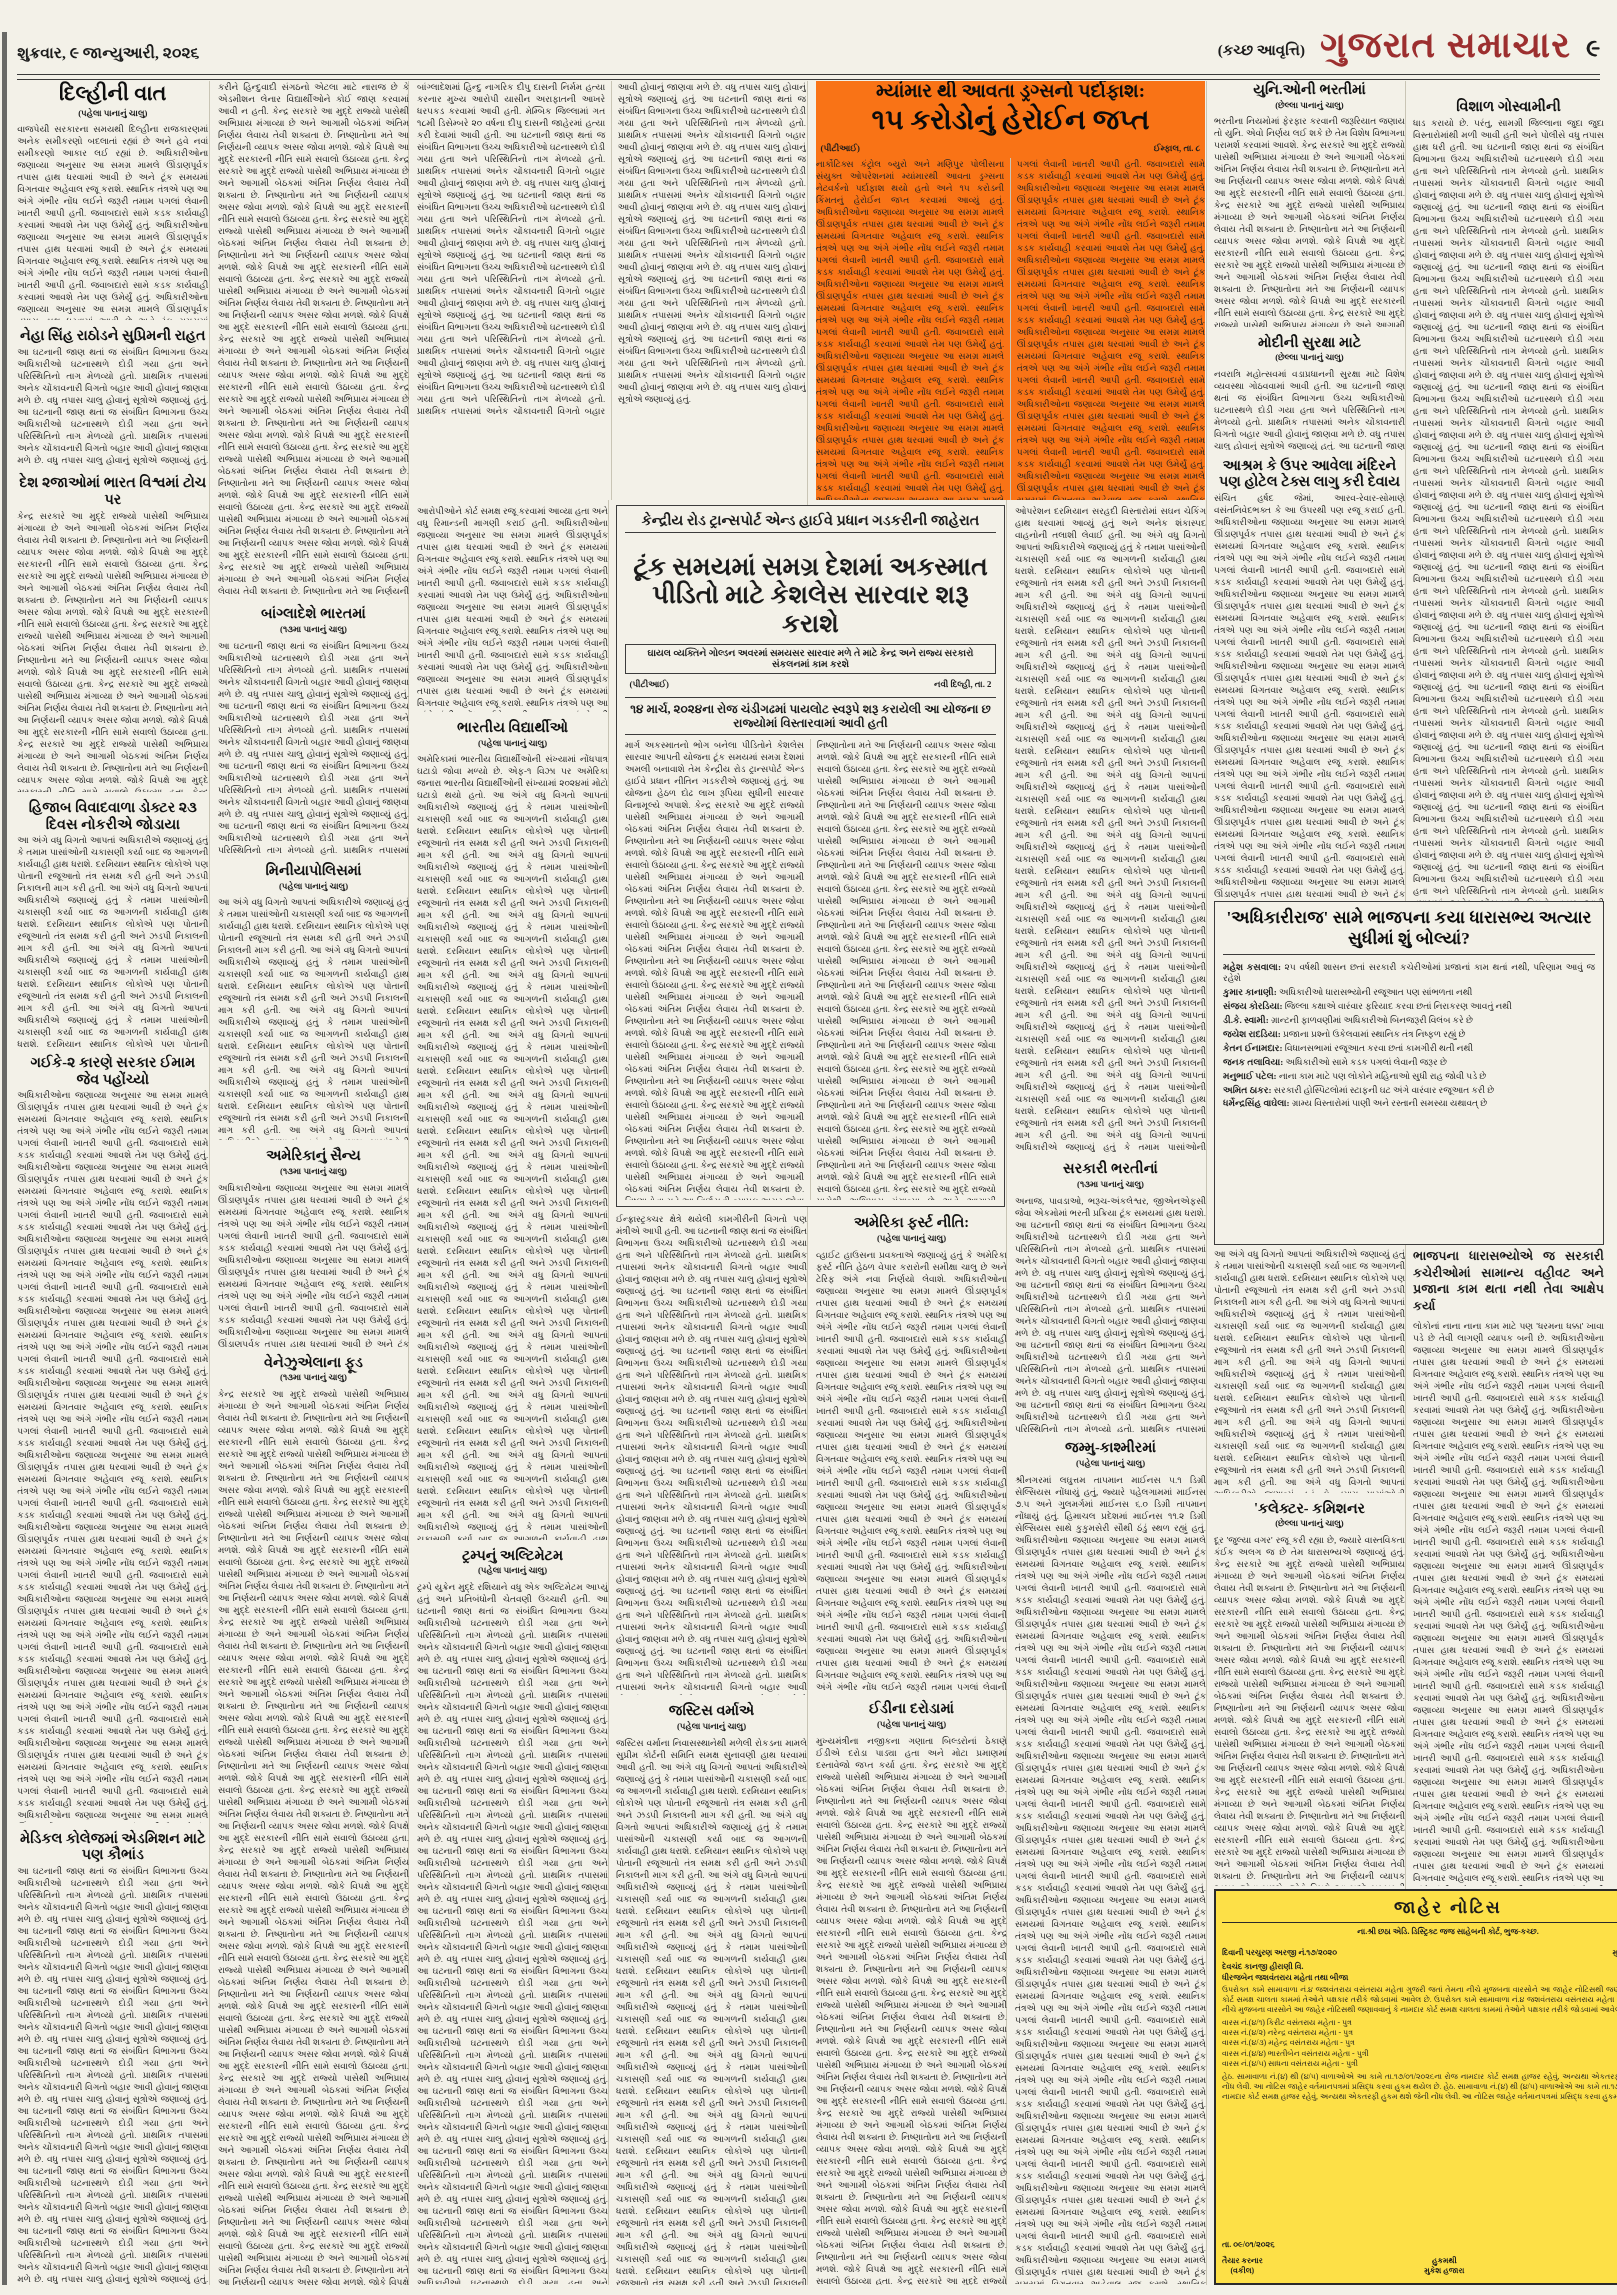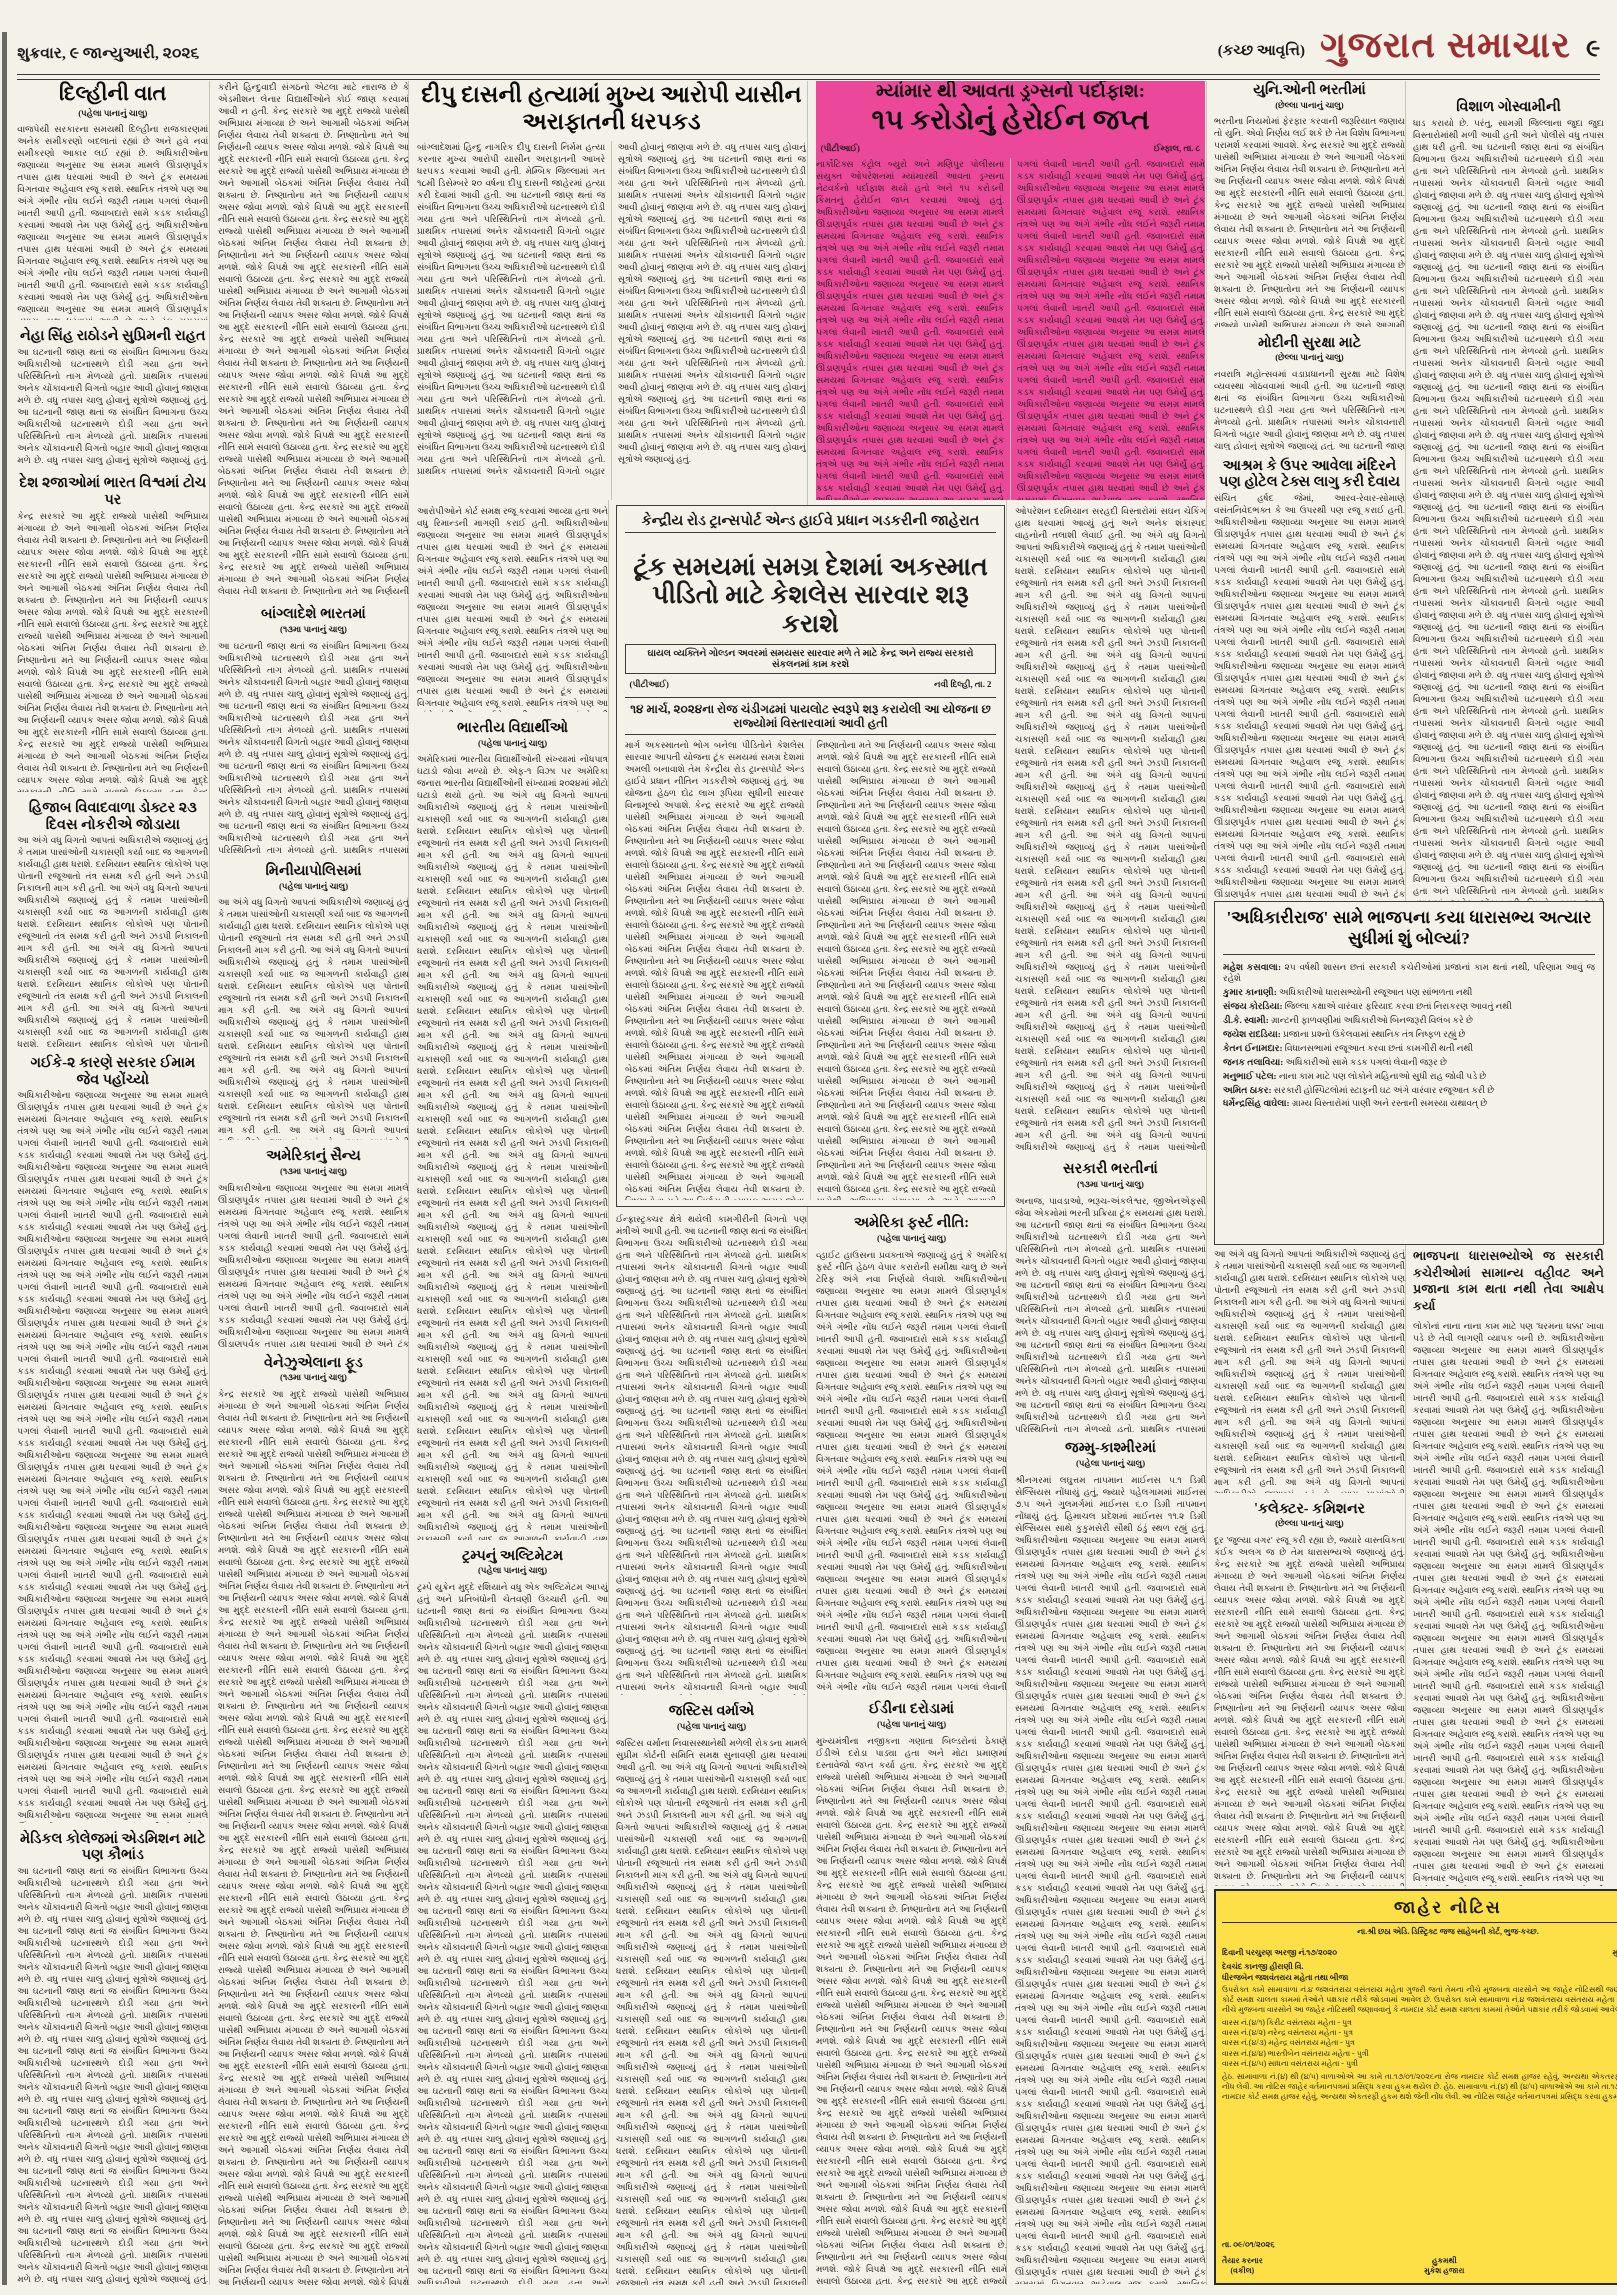--- a/index.html
+++ b/index.html
@@ -92,35 +92,34 @@
   <p class="body" style="height:248px"><span>આ અંગે વધુ વિગતો આપતાં અધિકારીએ જણાવ્યું હતું કે તમામ પાસાંઓની ચકાસણી કર્યા બાદ જ આગળની કાર્યવાહી હાથ ધરાશે. દરમિયાન સ્થાનિક લોકોએ પણ પોતાની રજૂઆતો તંત્ર સમક્ષ કરી હતી અને ઝડપી નિકાલની માગ કરી હતી. આ અંગે વધુ વિગતો આપતાં અધિકારીએ જણાવ્યું હતું કે તમામ પાસાંઓની ચકાસણી કર્યા બાદ જ આગળની કાર્યવાહી હાથ ધરાશે. દરમિયાન સ્થાનિક લોકોએ પણ પોતાની રજૂઆતો તંત્ર સમક્ષ કરી હતી અને ઝડપી નિકાલની માગ કરી હતી. આ અંગે વધુ વિગતો આપતાં અધિકારીએ જણાવ્યું હતું કે તમામ પાસાંઓની ચકાસણી કર્યા બાદ જ આગળની કાર્યવાહી હાથ ધરાશે. દરમિયાન સ્થાનિક લોકોએ પણ પોતાની રજૂઆતો તંત્ર સમક્ષ કરી હતી અને ઝડપી નિકાલની માગ કરી હતી. આ અંગે વધુ વિગતો આપતાં અધિકારીએ જણાવ્યું હતું કે તમામ પાસાંઓની ચકાસણી કર્યા બાદ જ આગળની કાર્યવાહી હાથ ધરાશે. દરમિયાન સ્થાનિક લોકોએ પણ પોતાની રજૂઆતો તંત્ર સમક્ષ કરી હતી અને ઝડપી નિકાલની માગ કરી હતી. આ અંગે વધુ વિગતો આપતાં અધિકારીએ જણાવ્યું હતું કે તમામ પાસાંઓની ચકાસણી કર્યા બાદ જ આગળની કાર્યવાહી હાથ ધરાશે. દરમિયાન સ્થાનિક લોકોએ પણ પોતાની રજૂઆતો તંત્ર સમક્ષ કરી હતી અને ઝડપી નિકાલની માગ કરી હતી. આ અંગે વધુ વિગતો આપતાં અધિકારીએ જણાવ્યું હતું કે તમામ પાસાંઓની ચકાસણી કર્યા બાદ જ આગળની કાર્યવાહી હાથ ધરાશે. દરમિયાન સ્થાનિક લોકોએ પણ પોતાની રજૂઆતો તંત્ર સમક્ષ કરી હતી અને ઝડપી નિકાલની માગ કરી હતી. આ અંગે વધુ વિગતો આપતાં અધિકારીએ જણાવ્યું હતું કે તમામ પાસાંઓની ચકાસણી કર્યા બાદ જ આગળની કાર્યવાહી હાથ ધરાશે. દરમિયાન સ્થાનિક લોકોએ પણ પોતાની રજૂઆતો તંત્ર સમક્ષ કરી હતી અને ઝડપી નિકાલની માગ કરી હતી.</span></p>
   <div class="sub">અમેરિકાનું સૈન્ય</div>
   <div class="cont">(૧૩મા પાનાનું ચાલુ)</div>
   <p class="body" style="height:168px"><span>અધિકારીઓના જણાવ્યા અનુસાર આ સમગ્ર મામલે ઊંડાણપૂર્વક તપાસ હાથ ધરવામાં આવી છે અને ટૂંક સમયમાં વિગતવાર અહેવાલ રજૂ કરાશે. સ્થાનિક તંત્રએ પણ આ અંગે ગંભીર નોંધ લઈને જરૂરી તમામ પગલાં લેવાની ખાતરી આપી હતી. જવાબદારો સામે કડક કાર્યવાહી કરવામાં આવશે તેમ પણ ઉમેર્યું હતું. અધિકારીઓના જણાવ્યા અનુસાર આ સમગ્ર મામલે ઊંડાણપૂર્વક તપાસ હાથ ધરવામાં આવી છે અને ટૂંક સમયમાં વિગતવાર અહેવાલ રજૂ કરાશે. સ્થાનિક તંત્રએ પણ આ અંગે ગંભીર નોંધ લઈને જરૂરી તમામ પગલાં લેવાની ખાતરી આપી હતી. જવાબદારો સામે કડક કાર્યવાહી કરવામાં આવશે તેમ પણ ઉમેર્યું હતું. અધિકારીઓના જણાવ્યા અનુસાર આ સમગ્ર મામલે ઊંડાણપૂર્વક તપાસ હાથ ધરવામાં આવી છે અને ટૂંક સમયમાં વિગતવાર અહેવાલ રજૂ કરાશે. સ્થાનિક તંત્રએ પણ આ અંગે ગંભીર નોંધ લઈને જરૂરી તમામ પગલાં લેવાની ખાતરી આપી હતી. જવાબદારો સામે કડક કાર્યવાહી કરવામાં આવશે તેમ પણ ઉમેર્યું હતું. અધિકારીઓના જણાવ્યા અનુસાર આ સમગ્ર મામલે ઊંડાણપૂર્વક તપાસ હાથ ધરવામાં આવી છે અને ટૂંક સમયમાં વિગતવાર અહેવાલ રજૂ કરાશે. સ્થાનિક તંત્રએ પણ આ અંગે ગંભીર નોંધ લઈને જરૂરી તમામ પગલાં લેવાની ખાતરી આપી હતી. જવાબદારો સામે કડક કાર્યવાહી કરવામાં આવશે તેમ પણ ઉમેર્યું હતું. અધિકારીઓના જણાવ્યા અનુસાર આ સમગ્ર મામલે ઊંડાણપૂર્વક તપાસ હાથ ધરવામાં આવી છે અને ટૂંક સમયમાં વિગતવાર અહેવાલ રજૂ કરાશે. સ્થાનિક તંત્રએ પણ આ અંગે ગંભીર નોંધ લઈને જરૂરી તમામ પગલાં લેવાની ખાતરી આપી હતી. જવાબદારો સામે કડક કાર્યવાહી કરવામાં આવશે તેમ પણ ઉમેર્યું હતું.</span></p>
   <div class="sub">વેનેઝુએલાના ફૂડ</div>
   <div class="cont">(૧૩મા પાનાનું ચાલુ)</div>
   <p class="body f1"><span>કેન્દ્ર સરકારે આ મુદ્દે રાજ્યો પાસેથી અભિપ્રાય મંગાવ્યા છે અને આગામી બેઠકમાં અંતિમ નિર્ણય લેવાય તેવી શક્યતા છે. નિષ્ણાતોના મતે આ નિર્ણયની વ્યાપક અસર જોવા મળશે. જોકે વિપક્ષે આ મુદ્દે સરકારની નીતિ સામે સવાલો ઉઠાવ્યા હતા. કેન્દ્ર સરકારે આ મુદ્દે રાજ્યો પાસેથી અભિપ્રાય મંગાવ્યા છે અને આગામી બેઠકમાં અંતિમ નિર્ણય લેવાય તેવી શક્યતા છે. નિષ્ણાતોના મતે આ નિર્ણયની વ્યાપક અસર જોવા મળશે. જોકે વિપક્ષે આ મુદ્દે સરકારની નીતિ સામે સવાલો ઉઠાવ્યા હતા. કેન્દ્ર સરકારે આ મુદ્દે રાજ્યો પાસેથી અભિપ્રાય મંગાવ્યા છે અને આગામી બેઠકમાં અંતિમ નિર્ણય લેવાય તેવી શક્યતા છે. નિષ્ણાતોના મતે આ નિર્ણયની વ્યાપક અસર જોવા મળશે. જોકે વિપક્ષે આ મુદ્દે સરકારની નીતિ સામે સવાલો ઉઠાવ્યા હતા. કેન્દ્ર સરકારે આ મુદ્દે રાજ્યો પાસેથી અભિપ્રાય મંગાવ્યા છે અને આગામી બેઠકમાં અંતિમ નિર્ણય લેવાય તેવી શક્યતા છે. નિષ્ણાતોના મતે આ નિર્ણયની વ્યાપક અસર જોવા મળશે. જોકે વિપક્ષે આ મુદ્દે સરકારની નીતિ સામે સવાલો ઉઠાવ્યા હતા. કેન્દ્ર સરકારે આ મુદ્દે રાજ્યો પાસેથી અભિપ્રાય મંગાવ્યા છે અને આગામી બેઠકમાં અંતિમ નિર્ણય લેવાય તેવી શક્યતા છે. નિષ્ણાતોના મતે આ નિર્ણયની વ્યાપક અસર જોવા મળશે. જોકે વિપક્ષે આ મુદ્દે સરકારની નીતિ સામે સવાલો ઉઠાવ્યા હતા. કેન્દ્ર સરકારે આ મુદ્દે રાજ્યો પાસેથી અભિપ્રાય મંગાવ્યા છે અને આગામી બેઠકમાં અંતિમ નિર્ણય લેવાય તેવી શક્યતા છે. નિષ્ણાતોના મતે આ નિર્ણયની વ્યાપક અસર જોવા મળશે. જોકે વિપક્ષે આ મુદ્દે સરકારની નીતિ સામે સવાલો ઉઠાવ્યા હતા. કેન્દ્ર સરકારે આ મુદ્દે રાજ્યો પાસેથી અભિપ્રાય મંગાવ્યા છે અને આગામી બેઠકમાં અંતિમ નિર્ણય લેવાય તેવી શક્યતા છે. નિષ્ણાતોના મતે આ નિર્ણયની વ્યાપક અસર જોવા મળશે. જોકે વિપક્ષે આ મુદ્દે સરકારની નીતિ સામે સવાલો ઉઠાવ્યા હતા. કેન્દ્ર સરકારે આ મુદ્દે રાજ્યો પાસેથી અભિપ્રાય મંગાવ્યા છે અને આગામી બેઠકમાં અંતિમ નિર્ણય લેવાય તેવી શક્યતા છે. નિષ્ણાતોના મતે આ નિર્ણયની વ્યાપક અસર જોવા મળશે. જોકે વિપક્ષે આ મુદ્દે સરકારની નીતિ સામે સવાલો ઉઠાવ્યા હતા. કેન્દ્ર સરકારે આ મુદ્દે રાજ્યો પાસેથી અભિપ્રાય મંગાવ્યા છે અને આગામી બેઠકમાં અંતિમ નિર્ણય લેવાય તેવી શક્યતા છે. નિષ્ણાતોના મતે આ નિર્ણયની વ્યાપક અસર જોવા મળશે. જોકે વિપક્ષે આ મુદ્દે સરકારની નીતિ સામે સવાલો ઉઠાવ્યા હતા. કેન્દ્ર સરકારે આ મુદ્દે રાજ્યો પાસેથી અભિપ્રાય મંગાવ્યા છે અને આગામી બેઠકમાં અંતિમ નિર્ણય લેવાય તેવી શક્યતા છે. નિષ્ણાતોના મતે આ નિર્ણયની વ્યાપક અસર જોવા મળશે. જોકે વિપક્ષે આ મુદ્દે સરકારની નીતિ સામે સવાલો ઉઠાવ્યા હતા. કેન્દ્ર સરકારે આ મુદ્દે રાજ્યો પાસેથી અભિપ્રાય મંગાવ્યા છે અને આગામી બેઠકમાં અંતિમ નિર્ણય લેવાય તેવી શક્યતા છે. નિષ્ણાતોના મતે આ નિર્ણયની વ્યાપક અસર જોવા મળશે. જોકે વિપક્ષે આ મુદ્દે સરકારની નીતિ સામે સવાલો ઉઠાવ્યા હતા. કેન્દ્ર સરકારે આ મુદ્દે રાજ્યો પાસેથી અભિપ્રાય મંગાવ્યા છે અને આગામી બેઠકમાં અંતિમ નિર્ણય લેવાય તેવી શક્યતા છે. નિષ્ણાતોના મતે આ નિર્ણયની વ્યાપક અસર જોવા મળશે. જોકે વિપક્ષે આ મુદ્દે સરકારની નીતિ સામે સવાલો ઉઠાવ્યા હતા. કેન્દ્ર સરકારે આ મુદ્દે રાજ્યો પાસેથી અભિપ્રાય મંગાવ્યા છે અને આગામી બેઠકમાં અંતિમ નિર્ણય લેવાય તેવી શક્યતા છે. નિષ્ણાતોના મતે આ નિર્ણયની વ્યાપક અસર જોવા મળશે. જોકે વિપક્ષે આ મુદ્દે સરકારની નીતિ સામે સવાલો ઉઠાવ્યા હતા. કેન્દ્ર સરકારે આ મુદ્દે રાજ્યો પાસેથી અભિપ્રાય મંગાવ્યા છે અને આગામી બેઠકમાં અંતિમ નિર્ણય લેવાય તેવી શક્યતા છે. નિષ્ણાતોના મતે આ નિર્ણયની વ્યાપક અસર જોવા મળશે. જોકે વિપક્ષે આ મુદ્દે સરકારની નીતિ સામે સવાલો ઉઠાવ્યા હતા. કેન્દ્ર સરકારે આ મુદ્દે રાજ્યો પાસેથી અભિપ્રાય મંગાવ્યા છે અને આગામી બેઠકમાં અંતિમ નિર્ણય લેવાય તેવી શક્યતા છે. નિષ્ણાતોના મતે આ નિર્ણયની વ્યાપક અસર જોવા મળશે. જોકે વિપક્ષે આ મુદ્દે સરકારની નીતિ સામે સવાલો ઉઠાવ્યા હતા. કેન્દ્ર સરકારે આ મુદ્દે રાજ્યો પાસેથી અભિપ્રાય મંગાવ્યા છે અને આગામી બેઠકમાં અંતિમ નિર્ણય લેવાય તેવી શક્યતા છે. નિષ્ણાતોના મતે આ નિર્ણયની વ્યાપક અસર જોવા મળશે. જોકે વિપક્ષે આ મુદ્દે સરકારની નીતિ સામે સવાલો ઉઠાવ્યા હતા.</span></p>
 </div>
 
 <div class="abs colblk" style="left:417px;top:81px;width:389px;height:419px;background:#f3f1e8;z-index:1">
-  <div class="hl" style="font-size:23px;line-height:1.15;margin:1.2px 0 5.8px">દીપુ દાસની હત્યામાં મુખ્ય આરોપી યાસીન અરાફાતની ધરપકડ</div>
   <p class="body twocol f1"><span>બાંગ્લાદેશમાં હિન્દુ નાગરિક દીપુ દાસની નિર્મમ હત્યા કરનાર મુખ્ય આરોપી યાસીન અરાફાતની આખરે ધરપકડ કરવામાં આવી હતી. મેમ્બિક જિલ્લામાં ગત ૧૮મી ડિસેમ્બરે ૨૦ વર્ષના દીપુ દાસની જાહેરમાં હત્યા કરી દેવામાં આવી હતી.</span> <span>આ ઘટનાની જાણ થતાં જ સંબંધિત વિભાગના ઉચ્ચ અધિકારીઓ ઘટનાસ્થળે દોડી ગયા હતા અને પરિસ્થિતિનો તાગ મેળવ્યો હતો. પ્રાથમિક તપાસમાં અનેક ચોંકાવનારી વિગતો બહાર આવી હોવાનું જાણવા મળે છે. વધુ તપાસ ચાલુ હોવાનું સૂત્રોએ જણાવ્યું હતું. આ ઘટનાની જાણ થતાં જ સંબંધિત વિભાગના ઉચ્ચ અધિકારીઓ ઘટનાસ્થળે દોડી ગયા હતા અને પરિસ્થિતિનો તાગ મેળવ્યો હતો. પ્રાથમિક તપાસમાં અનેક ચોંકાવનારી વિગતો બહાર આવી હોવાનું જાણવા મળે છે. વધુ તપાસ ચાલુ હોવાનું સૂત્રોએ જણાવ્યું હતું. આ ઘટનાની જાણ થતાં જ સંબંધિત વિભાગના ઉચ્ચ અધિકારીઓ ઘટનાસ્થળે દોડી ગયા હતા અને પરિસ્થિતિનો તાગ મેળવ્યો હતો. પ્રાથમિક તપાસમાં અનેક ચોંકાવનારી વિગતો બહાર આવી હોવાનું જાણવા મળે છે. વધુ તપાસ ચાલુ હોવાનું સૂત્રોએ જણાવ્યું હતું. આ ઘટનાની જાણ થતાં જ સંબંધિત વિભાગના ઉચ્ચ અધિકારીઓ ઘટનાસ્થળે દોડી ગયા હતા અને પરિસ્થિતિનો તાગ મેળવ્યો હતો. પ્રાથમિક તપાસમાં અનેક ચોંકાવનારી વિગતો બહાર આવી હોવાનું જાણવા મળે છે. વધુ તપાસ ચાલુ હોવાનું સૂત્રોએ જણાવ્યું હતું. આ ઘટનાની જાણ થતાં જ સંબંધિત વિભાગના ઉચ્ચ અધિકારીઓ ઘટનાસ્થળે દોડી ગયા હતા અને પરિસ્થિતિનો તાગ મેળવ્યો હતો. પ્રાથમિક તપાસમાં અનેક ચોંકાવનારી વિગતો બહાર આવી હોવાનું જાણવા મળે છે. વધુ તપાસ ચાલુ હોવાનું સૂત્રોએ જણાવ્યું હતું. આ ઘટનાની જાણ થતાં જ સંબંધિત વિભાગના ઉચ્ચ અધિકારીઓ ઘટનાસ્થળે દોડી ગયા હતા અને પરિસ્થિતિનો તાગ મેળવ્યો હતો. પ્રાથમિક તપાસમાં અનેક ચોંકાવનારી વિગતો બહાર આવી હોવાનું જાણવા મળે છે. વધુ તપાસ ચાલુ હોવાનું સૂત્રોએ જણાવ્યું હતું. આ ઘટનાની જાણ થતાં જ સંબંધિત વિભાગના ઉચ્ચ અધિકારીઓ ઘટનાસ્થળે દોડી ગયા હતા અને પરિસ્થિતિનો તાગ મેળવ્યો હતો. પ્રાથમિક તપાસમાં અનેક ચોંકાવનારી વિગતો બહાર આવી હોવાનું જાણવા મળે છે. વધુ તપાસ ચાલુ હોવાનું સૂત્રોએ જણાવ્યું હતું. આ ઘટનાની જાણ થતાં જ સંબંધિત વિભાગના ઉચ્ચ અધિકારીઓ ઘટનાસ્થળે દોડી ગયા હતા અને પરિસ્થિતિનો તાગ મેળવ્યો હતો. પ્રાથમિક તપાસમાં અનેક ચોંકાવનારી વિગતો બહાર આવી હોવાનું જાણવા મળે છે. વધુ તપાસ ચાલુ હોવાનું સૂત્રોએ જણાવ્યું હતું. આ ઘટનાની જાણ થતાં જ સંબંધિત વિભાગના ઉચ્ચ અધિકારીઓ ઘટનાસ્થળે દોડી ગયા હતા અને પરિસ્થિતિનો તાગ મેળવ્યો હતો. પ્રાથમિક તપાસમાં અનેક ચોંકાવનારી વિગતો બહાર આવી હોવાનું જાણવા મળે છે. વધુ તપાસ ચાલુ હોવાનું સૂત્રોએ જણાવ્યું હતું. આ ઘટનાની જાણ થતાં જ સંબંધિત વિભાગના ઉચ્ચ અધિકારીઓ ઘટનાસ્થળે દોડી ગયા હતા અને પરિસ્થિતિનો તાગ મેળવ્યો હતો. પ્રાથમિક તપાસમાં અનેક ચોંકાવનારી વિગતો બહાર આવી હોવાનું જાણવા મળે છે. વધુ તપાસ ચાલુ હોવાનું સૂત્રોએ જણાવ્યું હતું.</span></p>
 </div>
 
 <div class="abs colblk" style="left:417px;top:505px;width:191px;height:1779px">
   <p class="body" style="height:219px"><span>આરોપીઓને કોર્ટ સમક્ષ રજૂ કરવામાં આવ્યા હતા અને વધુ રિમાન્ડની માગણી કરાઈ હતી.</span> <span>અધિકારીઓના જણાવ્યા અનુસાર આ સમગ્ર મામલે ઊંડાણપૂર્વક તપાસ હાથ ધરવામાં આવી છે અને ટૂંક સમયમાં વિગતવાર અહેવાલ રજૂ કરાશે. સ્થાનિક તંત્રએ પણ આ અંગે ગંભીર નોંધ લઈને જરૂરી તમામ પગલાં લેવાની ખાતરી આપી હતી. જવાબદારો સામે કડક કાર્યવાહી કરવામાં આવશે તેમ પણ ઉમેર્યું હતું. અધિકારીઓના જણાવ્યા અનુસાર આ સમગ્ર મામલે ઊંડાણપૂર્વક તપાસ હાથ ધરવામાં આવી છે અને ટૂંક સમયમાં વિગતવાર અહેવાલ રજૂ કરાશે. સ્થાનિક તંત્રએ પણ આ અંગે ગંભીર નોંધ લઈને જરૂરી તમામ પગલાં લેવાની ખાતરી આપી હતી. જવાબદારો સામે કડક કાર્યવાહી કરવામાં આવશે તેમ પણ ઉમેર્યું હતું. અધિકારીઓના જણાવ્યા અનુસાર આ સમગ્ર મામલે ઊંડાણપૂર્વક તપાસ હાથ ધરવામાં આવી છે અને ટૂંક સમયમાં વિગતવાર અહેવાલ રજૂ કરાશે. સ્થાનિક તંત્રએ પણ આ અંગે ગંભીર નોંધ લઈને જરૂરી તમામ પગલાં લેવાની ખાતરી આપી હતી. જવાબદારો સામે કડક કાર્યવાહી કરવામાં આવશે તેમ પણ ઉમેર્યું હતું. અધિકારીઓના જણાવ્યા અનુસાર આ સમગ્ર મામલે ઊંડાણપૂર્વક તપાસ હાથ ધરવામાં આવી છે અને ટૂંક સમયમાં વિગતવાર અહેવાલ રજૂ કરાશે. સ્થાનિક તંત્રએ પણ આ અંગે ગંભીર નોંધ લઈને જરૂરી તમામ પગલાં લેવાની ખાતરી આપી હતી. જવાબદારો સામે કડક કાર્યવાહી કરવામાં આવશે તેમ પણ ઉમેર્યું હતું. અધિકારીઓના જણાવ્યા અનુસાર આ સમગ્ર મામલે ઊંડાણપૂર્વક તપાસ હાથ ધરવામાં આવી છે અને ટૂંક સમયમાં વિગતવાર અહેવાલ રજૂ કરાશે. સ્થાનિક તંત્રએ પણ આ અંગે ગંભીર નોંધ લઈને જરૂરી તમામ પગલાં લેવાની ખાતરી આપી હતી. જવાબદારો સામે કડક કાર્યવાહી કરવામાં આવશે તેમ પણ ઉમેર્યું હતું. અધિકારીઓના જણાવ્યા અનુસાર આ સમગ્ર મામલે ઊંડાણપૂર્વક તપાસ હાથ ધરવામાં આવી છે અને ટૂંક સમયમાં વિગતવાર અહેવાલ રજૂ કરાશે. સ્થાનિક તંત્રએ પણ આ અંગે ગંભીર નોંધ લઈને જરૂરી તમામ પગલાં લેવાની ખાતરી આપી હતી. જવાબદારો સામે કડક કાર્યવાહી કરવામાં આવશે તેમ પણ ઉમેર્યું હતું.</span></p>
   <div class="sub">ભારતીય વિદ્યાર્થીઓ</div>
   <div class="cont">(પહેલા પાનાનું ચાલુ)</div>
   <p class="body" style="height:832px"><span>અમેરિકામાં ભારતીય વિદ્યાર્થીઓની સંખ્યામાં નોંધપાત્ર ઘટાડો જોવા મળ્યો છે. એફ-૧ વિઝા પર અમેરિકા જનારા ભારતીય વિદ્યાર્થીઓની સંખ્યામાં ૨૦૨૪માં મોટો ઘટાડો થયો હતો.</span> <span>આ અંગે વધુ વિગતો આપતાં અધિકારીએ જણાવ્યું હતું કે તમામ પાસાંઓની ચકાસણી કર્યા બાદ જ આગળની કાર્યવાહી હાથ ધરાશે. દરમિયાન સ્થાનિક લોકોએ પણ પોતાની રજૂઆતો તંત્ર સમક્ષ કરી હતી અને ઝડપી નિકાલની માગ કરી હતી. આ અંગે વધુ વિગતો આપતાં અધિકારીએ જણાવ્યું હતું કે તમામ પાસાંઓની ચકાસણી કર્યા બાદ જ આગળની કાર્યવાહી હાથ ધરાશે. દરમિયાન સ્થાનિક લોકોએ પણ પોતાની રજૂઆતો તંત્ર સમક્ષ કરી હતી અને ઝડપી નિકાલની માગ કરી હતી. આ અંગે વધુ વિગતો આપતાં અધિકારીએ જણાવ્યું હતું કે તમામ પાસાંઓની ચકાસણી કર્યા બાદ જ આગળની કાર્યવાહી હાથ ધરાશે. દરમિયાન સ્થાનિક લોકોએ પણ પોતાની રજૂઆતો તંત્ર સમક્ષ કરી હતી અને ઝડપી નિકાલની માગ કરી હતી. આ અંગે વધુ વિગતો આપતાં અધિકારીએ જણાવ્યું હતું કે તમામ પાસાંઓની ચકાસણી કર્યા બાદ જ આગળની કાર્યવાહી હાથ ધરાશે. દરમિયાન સ્થાનિક લોકોએ પણ પોતાની રજૂઆતો તંત્ર સમક્ષ કરી હતી અને ઝડપી નિકાલની માગ કરી હતી. આ અંગે વધુ વિગતો આપતાં અધિકારીએ જણાવ્યું હતું કે તમામ પાસાંઓની ચકાસણી કર્યા બાદ જ આગળની કાર્યવાહી હાથ ધરાશે. દરમિયાન સ્થાનિક લોકોએ પણ પોતાની રજૂઆતો તંત્ર સમક્ષ કરી હતી અને ઝડપી નિકાલની માગ કરી હતી. આ અંગે વધુ વિગતો આપતાં અધિકારીએ જણાવ્યું હતું કે તમામ પાસાંઓની ચકાસણી કર્યા બાદ જ આગળની કાર્યવાહી હાથ ધરાશે. દરમિયાન સ્થાનિક લોકોએ પણ પોતાની રજૂઆતો તંત્ર સમક્ષ કરી હતી અને ઝડપી નિકાલની માગ કરી હતી. આ અંગે વધુ વિગતો આપતાં અધિકારીએ જણાવ્યું હતું કે તમામ પાસાંઓની ચકાસણી કર્યા બાદ જ આગળની કાર્યવાહી હાથ ધરાશે. દરમિયાન સ્થાનિક લોકોએ પણ પોતાની રજૂઆતો તંત્ર સમક્ષ કરી હતી અને ઝડપી નિકાલની માગ કરી હતી. આ અંગે વધુ વિગતો આપતાં અધિકારીએ જણાવ્યું હતું કે તમામ પાસાંઓની ચકાસણી કર્યા બાદ જ આગળની કાર્યવાહી હાથ ધરાશે. દરમિયાન સ્થાનિક લોકોએ પણ પોતાની રજૂઆતો તંત્ર સમક્ષ કરી હતી અને ઝડપી નિકાલની માગ કરી હતી. આ અંગે વધુ વિગતો આપતાં અધિકારીએ જણાવ્યું હતું કે તમામ પાસાંઓની ચકાસણી કર્યા બાદ જ આગળની કાર્યવાહી હાથ ધરાશે. દરમિયાન સ્થાનિક લોકોએ પણ પોતાની રજૂઆતો તંત્ર સમક્ષ કરી હતી અને ઝડપી નિકાલની માગ કરી હતી. આ અંગે વધુ વિગતો આપતાં અધિકારીએ જણાવ્યું હતું કે તમામ પાસાંઓની ચકાસણી કર્યા બાદ જ આગળની કાર્યવાહી હાથ ધરાશે. દરમિયાન સ્થાનિક લોકોએ પણ પોતાની રજૂઆતો તંત્ર સમક્ષ કરી હતી અને ઝડપી નિકાલની માગ કરી હતી. આ અંગે વધુ વિગતો આપતાં અધિકારીએ જણાવ્યું હતું કે તમામ પાસાંઓની ચકાસણી કર્યા બાદ જ આગળની કાર્યવાહી હાથ ધરાશે. દરમિયાન સ્થાનિક લોકોએ પણ પોતાની રજૂઆતો તંત્ર સમક્ષ કરી હતી અને ઝડપી નિકાલની માગ કરી હતી. આ અંગે વધુ વિગતો આપતાં અધિકારીએ જણાવ્યું હતું કે તમામ પાસાંઓની ચકાસણી કર્યા બાદ જ આગળની કાર્યવાહી હાથ ધરાશે. દરમિયાન સ્થાનિક લોકોએ પણ પોતાની રજૂઆતો તંત્ર સમક્ષ કરી હતી અને ઝડપી નિકાલની માગ કરી હતી. આ અંગે વધુ વિગતો આપતાં અધિકારીએ જણાવ્યું હતું કે તમામ પાસાંઓની ચકાસણી કર્યા બાદ જ આગળની કાર્યવાહી હાથ ધરાશે. દરમિયાન સ્થાનિક લોકોએ પણ પોતાની રજૂઆતો તંત્ર સમક્ષ કરી હતી અને ઝડપી નિકાલની માગ કરી હતી. આ અંગે વધુ વિગતો આપતાં અધિકારીએ જણાવ્યું હતું કે તમામ પાસાંઓની ચકાસણી કર્યા બાદ જ આગળની કાર્યવાહી હાથ ધરાશે. દરમિયાન સ્થાનિક લોકોએ પણ પોતાની રજૂઆતો તંત્ર સમક્ષ કરી હતી અને ઝડપી નિકાલની માગ કરી હતી. આ અંગે વધુ વિગતો આપતાં અધિકારીએ જણાવ્યું હતું કે તમામ પાસાંઓની ચકાસણી કર્યા બાદ જ આગળની કાર્યવાહી હાથ ધરાશે. દરમિયાન સ્થાનિક લોકોએ પણ પોતાની રજૂઆતો તંત્ર સમક્ષ કરી હતી અને ઝડપી નિકાલની માગ કરી હતી. આ અંગે વધુ વિગતો આપતાં અધિકારીએ જણાવ્યું હતું કે તમામ પાસાંઓની ચકાસણી કર્યા બાદ જ આગળની કાર્યવાહી હાથ ધરાશે. દરમિયાન સ્થાનિક લોકોએ પણ પોતાની રજૂઆતો તંત્ર સમક્ષ કરી હતી અને ઝડપી નિકાલની માગ કરી હતી.</span></p>
   <div class="sub">ટ્રમ્પનું અલ્ટિમેટમ</div>
   <div class="cont">(પહેલા પાનાનું ચાલુ)</div>
   <p class="body f1"><span>ટ્રમ્પે યુક્રેન મુદ્દે રશિયાને વધુ એક અલ્ટિમેટમ આપ્યું હતું અને પ્રતિબંધોની ચેતવણી ઉચ્ચારી હતી.</span> <span>આ ઘટનાની જાણ થતાં જ સંબંધિત વિભાગના ઉચ્ચ અધિકારીઓ ઘટનાસ્થળે દોડી ગયા હતા અને પરિસ્થિતિનો તાગ મેળવ્યો હતો. પ્રાથમિક તપાસમાં અનેક ચોંકાવનારી વિગતો બહાર આવી હોવાનું જાણવા મળે છે. વધુ તપાસ ચાલુ હોવાનું સૂત્રોએ જણાવ્યું હતું. આ ઘટનાની જાણ થતાં જ સંબંધિત વિભાગના ઉચ્ચ અધિકારીઓ ઘટનાસ્થળે દોડી ગયા હતા અને પરિસ્થિતિનો તાગ મેળવ્યો હતો. પ્રાથમિક તપાસમાં અનેક ચોંકાવનારી વિગતો બહાર આવી હોવાનું જાણવા મળે છે. વધુ તપાસ ચાલુ હોવાનું સૂત્રોએ જણાવ્યું હતું. આ ઘટનાની જાણ થતાં જ સંબંધિત વિભાગના ઉચ્ચ અધિકારીઓ ઘટનાસ્થળે દોડી ગયા હતા અને પરિસ્થિતિનો તાગ મેળવ્યો હતો. પ્રાથમિક તપાસમાં અનેક ચોંકાવનારી વિગતો બહાર આવી હોવાનું જાણવા મળે છે. વધુ તપાસ ચાલુ હોવાનું સૂત્રોએ જણાવ્યું હતું. આ ઘટનાની જાણ થતાં જ સંબંધિત વિભાગના ઉચ્ચ અધિકારીઓ ઘટનાસ્થળે દોડી ગયા હતા અને પરિસ્થિતિનો તાગ મેળવ્યો હતો. પ્રાથમિક તપાસમાં અનેક ચોંકાવનારી વિગતો બહાર આવી હોવાનું જાણવા મળે છે. વધુ તપાસ ચાલુ હોવાનું સૂત્રોએ જણાવ્યું હતું. આ ઘટનાની જાણ થતાં જ સંબંધિત વિભાગના ઉચ્ચ અધિકારીઓ ઘટનાસ્થળે દોડી ગયા હતા અને પરિસ્થિતિનો તાગ મેળવ્યો હતો. પ્રાથમિક તપાસમાં અનેક ચોંકાવનારી વિગતો બહાર આવી હોવાનું જાણવા મળે છે. વધુ તપાસ ચાલુ હોવાનું સૂત્રોએ જણાવ્યું હતું. આ ઘટનાની જાણ થતાં જ સંબંધિત વિભાગના ઉચ્ચ અધિકારીઓ ઘટનાસ્થળે દોડી ગયા હતા અને પરિસ્થિતિનો તાગ મેળવ્યો હતો. પ્રાથમિક તપાસમાં અનેક ચોંકાવનારી વિગતો બહાર આવી હોવાનું જાણવા મળે છે. વધુ તપાસ ચાલુ હોવાનું સૂત્રોએ જણાવ્યું હતું. આ ઘટનાની જાણ થતાં જ સંબંધિત વિભાગના ઉચ્ચ અધિકારીઓ ઘટનાસ્થળે દોડી ગયા હતા અને પરિસ્થિતિનો તાગ મેળવ્યો હતો. પ્રાથમિક તપાસમાં અનેક ચોંકાવનારી વિગતો બહાર આવી હોવાનું જાણવા મળે છે. વધુ તપાસ ચાલુ હોવાનું સૂત્રોએ જણાવ્યું હતું. આ ઘટનાની જાણ થતાં જ સંબંધિત વિભાગના ઉચ્ચ અધિકારીઓ ઘટનાસ્થળે દોડી ગયા હતા અને પરિસ્થિતિનો તાગ મેળવ્યો હતો. પ્રાથમિક તપાસમાં અનેક ચોંકાવનારી વિગતો બહાર આવી હોવાનું જાણવા મળે છે. વધુ તપાસ ચાલુ હોવાનું સૂત્રોએ જણાવ્યું હતું. આ ઘટનાની જાણ થતાં જ સંબંધિત વિભાગના ઉચ્ચ અધિકારીઓ ઘટનાસ્થળે દોડી ગયા હતા અને પરિસ્થિતિનો તાગ મેળવ્યો હતો. પ્રાથમિક તપાસમાં અનેક ચોંકાવનારી વિગતો બહાર આવી હોવાનું જાણવા મળે છે. વધુ તપાસ ચાલુ હોવાનું સૂત્રોએ જણાવ્યું હતું. આ ઘટનાની જાણ થતાં જ સંબંધિત વિભાગના ઉચ્ચ અધિકારીઓ ઘટનાસ્થળે દોડી ગયા હતા અને પરિસ્થિતિનો તાગ મેળવ્યો હતો. પ્રાથમિક તપાસમાં અનેક ચોંકાવનારી વિગતો બહાર આવી હોવાનું જાણવા મળે છે. વધુ તપાસ ચાલુ હોવાનું સૂત્રોએ જણાવ્યું હતું. આ ઘટનાની જાણ થતાં જ સંબંધિત વિભાગના ઉચ્ચ અધિકારીઓ ઘટનાસ્થળે દોડી ગયા હતા અને પરિસ્થિતિનો તાગ મેળવ્યો હતો. પ્રાથમિક તપાસમાં અનેક ચોંકાવનારી વિગતો બહાર આવી હોવાનું જાણવા મળે છે. વધુ તપાસ ચાલુ હોવાનું સૂત્રોએ જણાવ્યું હતું. આ ઘટનાની જાણ થતાં જ સંબંધિત વિભાગના ઉચ્ચ અધિકારીઓ ઘટનાસ્થળે દોડી ગયા હતા અને પરિસ્થિતિનો તાગ મેળવ્યો હતો. પ્રાથમિક તપાસમાં અનેક ચોંકાવનારી વિગતો બહાર આવી હોવાનું જાણવા મળે છે. વધુ તપાસ ચાલુ હોવાનું સૂત્રોએ જણાવ્યું હતું.</span></p>
 </div>
 
-<div class="abs colblk" style="left:816px;top:81px;width:389px;height:419px;background:#ec4899;z-index:1">
+<div class="abs colblk" style="left:816px;top:81px;width:389px;height:419px;background:#f97316;z-index:1">
   <div class="hl" style="font-size:19px;line-height:1.1">મ્યાંમાર થી આવતા ડ્રગ્સનો પર્દાફાશ:</div>
   <div class="hl" style="font-size:28px;line-height:1.15;margin:2.3px 0 3.5px">૧૫ કરોડોનું હેરોઈન જપ્ત</div>
   <div class="byline">
     <span>(પીટીઆઈ)</span>
     <span>ઈમ્ફાલ, તા. ૮</span>
   </div>
   <p class="body twocol f1"><span>નાર્કોટિક્સ કંટ્રોલ બ્યુરો અને મણિપુર પોલીસના સંયુક્ત ઓપરેશનમાં મ્યાંમારથી આવતા ડ્રગ્સના નેટવર્કનો પર્દાફાશ થયો હતો અને ૧૫ કરોડની કિંમતનું હેરોઈન જપ્ત કરવામાં આવ્યું હતું.</span> <span>અધિકારીઓના જણાવ્યા અનુસાર આ સમગ્ર મામલે ઊંડાણપૂર્વક તપાસ હાથ ધરવામાં આવી છે અને ટૂંક સમયમાં વિગતવાર અહેવાલ રજૂ કરાશે. સ્થાનિક તંત્રએ પણ આ અંગે ગંભીર નોંધ લઈને જરૂરી તમામ પગલાં લેવાની ખાતરી આપી હતી. જવાબદારો સામે કડક કાર્યવાહી કરવામાં આવશે તેમ પણ ઉમેર્યું હતું. અધિકારીઓના જણાવ્યા અનુસાર આ સમગ્ર મામલે ઊંડાણપૂર્વક તપાસ હાથ ધરવામાં આવી છે અને ટૂંક સમયમાં વિગતવાર અહેવાલ રજૂ કરાશે. સ્થાનિક તંત્રએ પણ આ અંગે ગંભીર નોંધ લઈને જરૂરી તમામ પગલાં લેવાની ખાતરી આપી હતી. જવાબદારો સામે કડક કાર્યવાહી કરવામાં આવશે તેમ પણ ઉમેર્યું હતું. અધિકારીઓના જણાવ્યા અનુસાર આ સમગ્ર મામલે ઊંડાણપૂર્વક તપાસ હાથ ધરવામાં આવી છે અને ટૂંક સમયમાં વિગતવાર અહેવાલ રજૂ કરાશે. સ્થાનિક તંત્રએ પણ આ અંગે ગંભીર નોંધ લઈને જરૂરી તમામ પગલાં લેવાની ખાતરી આપી હતી. જવાબદારો સામે કડક કાર્યવાહી કરવામાં આવશે તેમ પણ ઉમેર્યું હતું. અધિકારીઓના જણાવ્યા અનુસાર આ સમગ્ર મામલે ઊંડાણપૂર્વક તપાસ હાથ ધરવામાં આવી છે અને ટૂંક સમયમાં વિગતવાર અહેવાલ રજૂ કરાશે. સ્થાનિક તંત્રએ પણ આ અંગે ગંભીર નોંધ લઈને જરૂરી તમામ પગલાં લેવાની ખાતરી આપી હતી. જવાબદારો સામે કડક કાર્યવાહી કરવામાં આવશે તેમ પણ ઉમેર્યું હતું. અધિકારીઓના જણાવ્યા અનુસાર આ સમગ્ર મામલે ઊંડાણપૂર્વક તપાસ હાથ ધરવામાં આવી છે અને ટૂંક સમયમાં વિગતવાર અહેવાલ રજૂ કરાશે. સ્થાનિક તંત્રએ પણ આ અંગે ગંભીર નોંધ લઈને જરૂરી તમામ પગલાં લેવાની ખાતરી આપી હતી. જવાબદારો સામે કડક કાર્યવાહી કરવામાં આવશે તેમ પણ ઉમેર્યું હતું. અધિકારીઓના જણાવ્યા અનુસાર આ સમગ્ર મામલે ઊંડાણપૂર્વક તપાસ હાથ ધરવામાં આવી છે અને ટૂંક સમયમાં વિગતવાર અહેવાલ રજૂ કરાશે. સ્થાનિક તંત્રએ પણ આ અંગે ગંભીર નોંધ લઈને જરૂરી તમામ પગલાં લેવાની ખાતરી આપી હતી. જવાબદારો સામે કડક કાર્યવાહી કરવામાં આવશે તેમ પણ ઉમેર્યું હતું. અધિકારીઓના જણાવ્યા અનુસાર આ સમગ્ર મામલે ઊંડાણપૂર્વક તપાસ હાથ ધરવામાં આવી છે અને ટૂંક સમયમાં વિગતવાર અહેવાલ રજૂ કરાશે. સ્થાનિક તંત્રએ પણ આ અંગે ગંભીર નોંધ લઈને જરૂરી તમામ પગલાં લેવાની ખાતરી આપી હતી. જવાબદારો સામે કડક કાર્યવાહી કરવામાં આવશે તેમ પણ ઉમેર્યું હતું. અધિકારીઓના જણાવ્યા અનુસાર આ સમગ્ર મામલે ઊંડાણપૂર્વક તપાસ હાથ ધરવામાં આવી છે અને ટૂંક સમયમાં વિગતવાર અહેવાલ રજૂ કરાશે. સ્થાનિક તંત્રએ પણ આ અંગે ગંભીર નોંધ લઈને જરૂરી તમામ પગલાં લેવાની ખાતરી આપી હતી. જવાબદારો સામે કડક કાર્યવાહી કરવામાં આવશે તેમ પણ ઉમેર્યું હતું. અધિકારીઓના જણાવ્યા અનુસાર આ સમગ્ર મામલે ઊંડાણપૂર્વક તપાસ હાથ ધરવામાં આવી છે અને ટૂંક સમયમાં વિગતવાર અહેવાલ રજૂ કરાશે. સ્થાનિક તંત્રએ પણ આ અંગે ગંભીર નોંધ લઈને જરૂરી તમામ પગલાં લેવાની ખાતરી આપી હતી. જવાબદારો સામે કડક કાર્યવાહી કરવામાં આવશે તેમ પણ ઉમેર્યું હતું. અધિકારીઓના જણાવ્યા અનુસાર આ સમગ્ર મામલે ઊંડાણપૂર્વક તપાસ હાથ ધરવામાં આવી છે અને ટૂંક સમયમાં વિગતવાર અહેવાલ રજૂ કરાશે. સ્થાનિક તંત્રએ પણ આ અંગે ગંભીર નોંધ લઈને જરૂરી તમામ પગલાં લેવાની ખાતરી આપી હતી. જવાબદારો સામે કડક કાર્યવાહી કરવામાં આવશે તેમ પણ ઉમેર્યું હતું.</span></p>
 </div>
 
 <div class="abs colblk boxfr" style="left:616px;top:505px;width:389px;height:702px;z-index:1">

